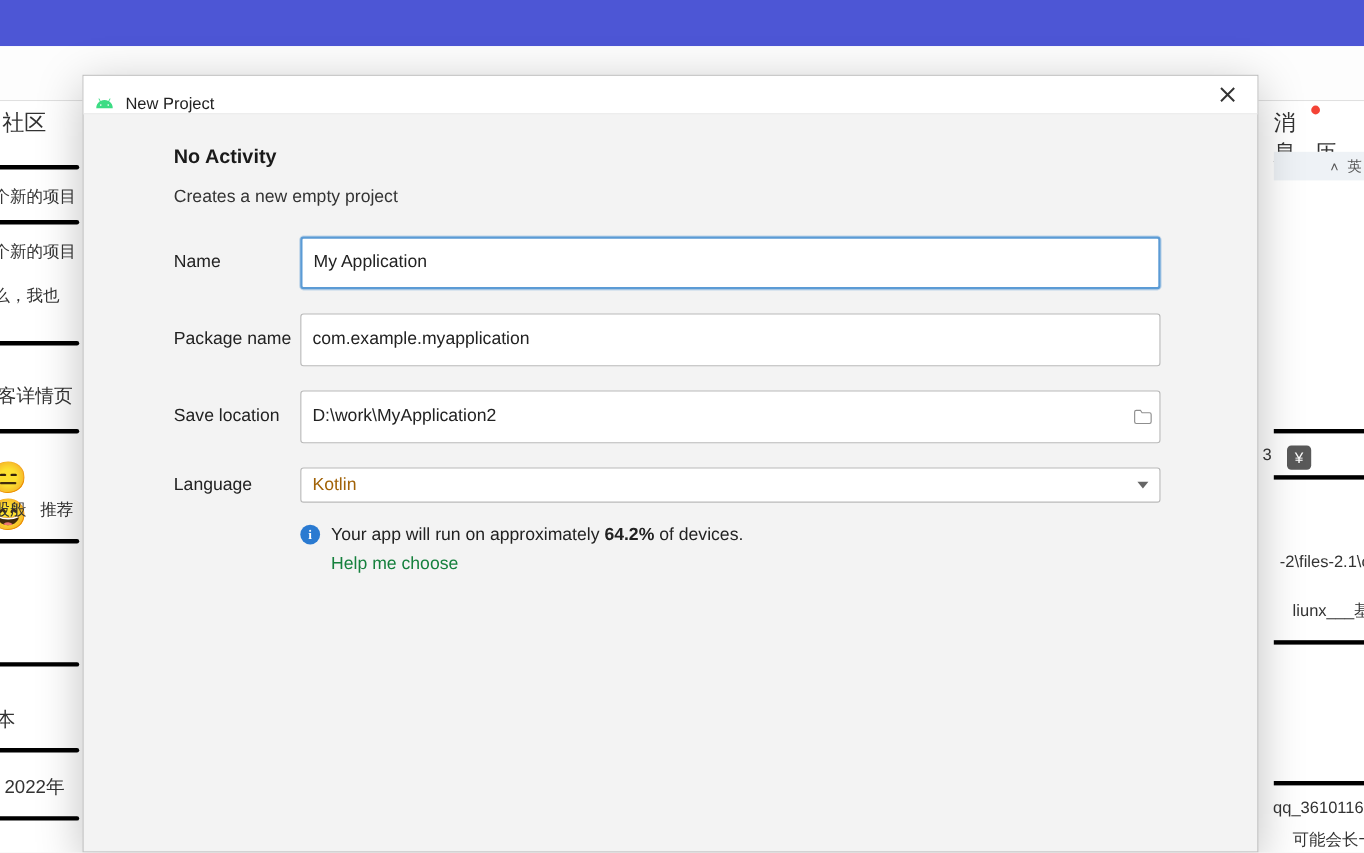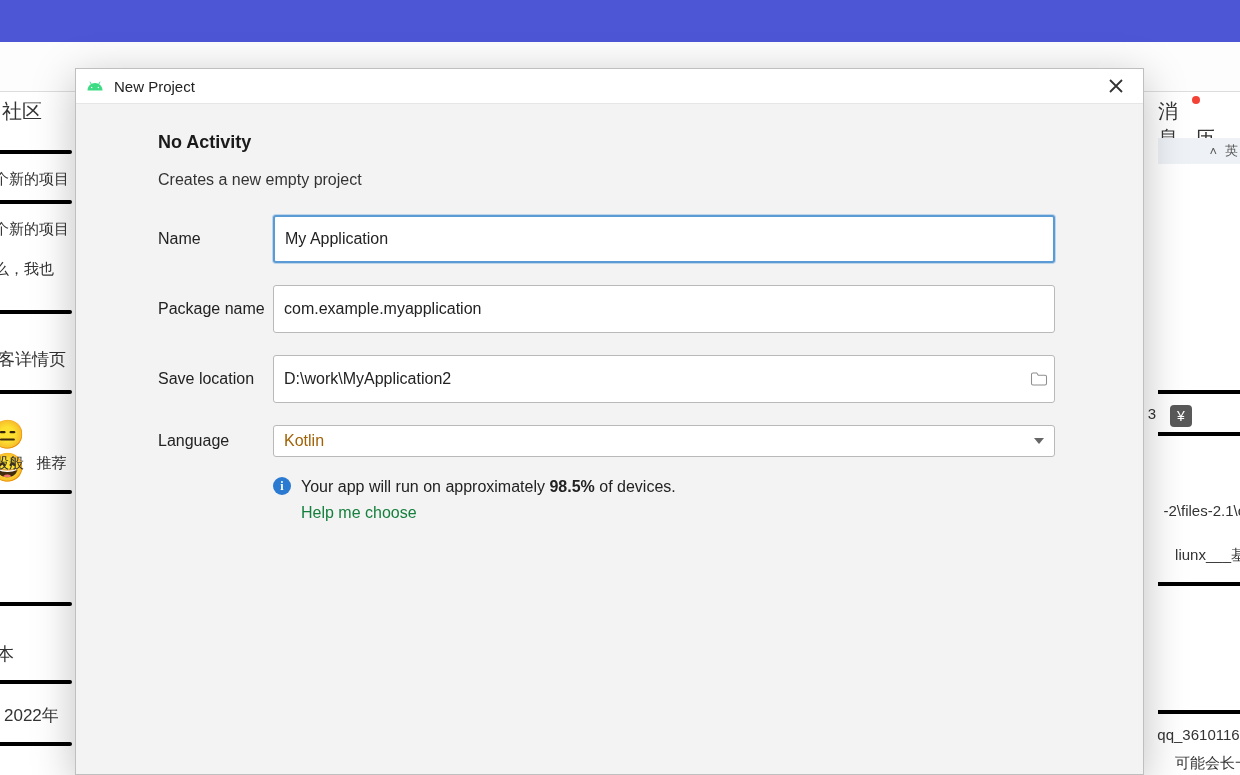--- a/index.html
+++ b/index.html
@@ -82,21 +82,21 @@
     left:75px; top:68px;
     width:1069px; height:707px;
     background:#f3f3f3;
     border:1px solid #bfbfbf;
     box-shadow: 0 10px 40px rgba(0,0,0,.25);
     display:flex; flex-direction:column;
   }
   .dlg-title {
     height:35px;
     background:#fff;
-    display:flex; align-items:center;
+    display:flex; align-items:flex-end;
     padding:0 10px;
     border-bottom:1px solid #e6e6e6;
   }
   .android-icon {
     width:18px; height:18px; margin-right:10px;
     flex-shrink:0;
   }
   .dlg-title-text { font-size:15px; color:#222; }
   .dlg-close {
     margin-left:auto; width:34px; height:34px;
@@ -292,18 +292,18 @@
       <div class="form-label">Language</div>
       <div class="select">
         <span>Kotlin</span>
       </div>
     </div>
 
 
     <div class="info-row">
       <div class="info-icon">i</div>
       <div class="info-text">
-        <span>Your app will run on approximately </span><span class="pct">98.5%</span><span> of devices.</span><br>
+        <span>Your app will run on approximately </span><span class="pct">64.2%</span><span> of devices.</span><br>
         <span class="help-link">Help me choose</span>
       </div>
     </div>
   </div>
 </div>
 
 </body></html>

